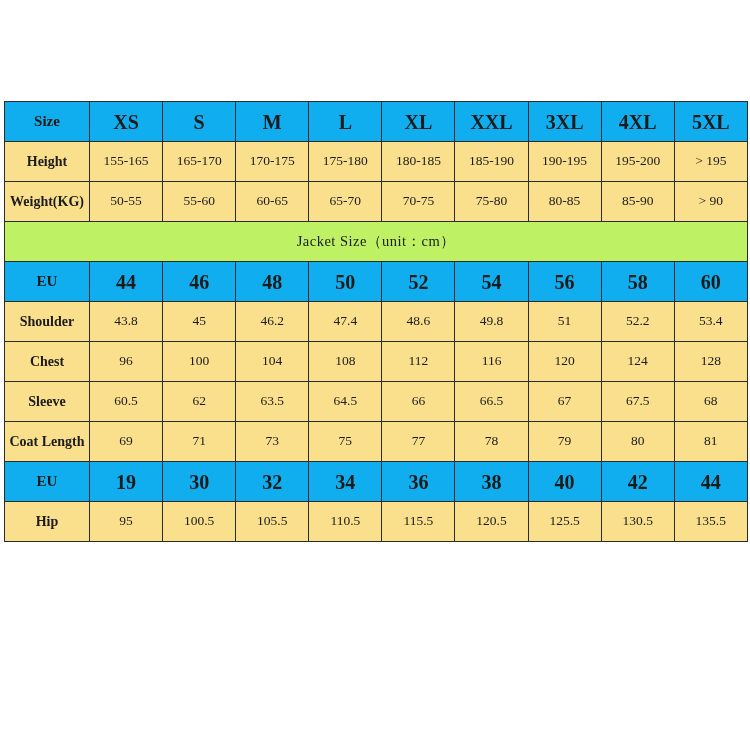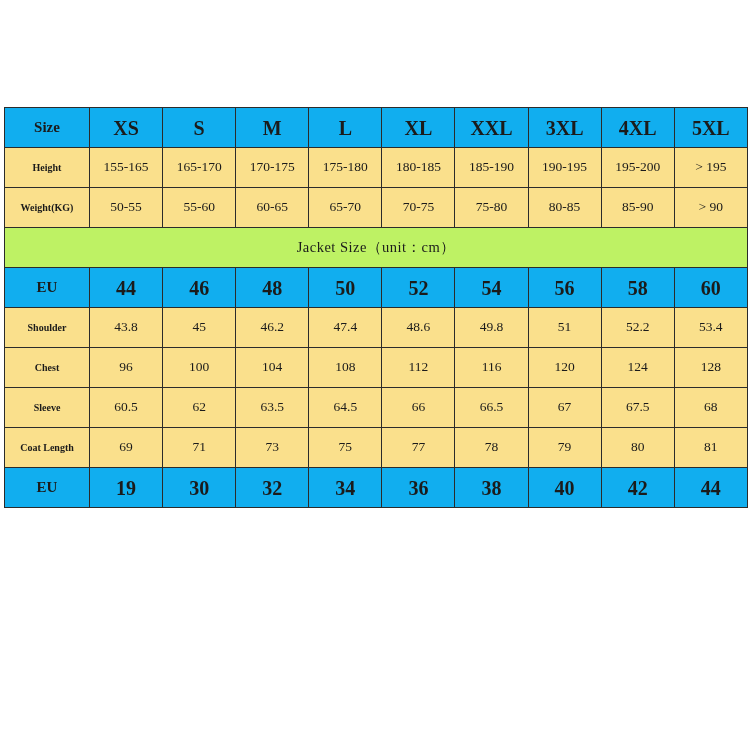--- a/index.html
+++ b/index.html
@@ -11,21 +11,21 @@
     height: 750px;
     background: #ffffff;
     font-family: "Liberation Serif", "DejaVu Serif", serif;
     overflow: hidden;
     position: relative;
   }
 
   #chart-root {
     position: absolute;
     left: 4px;
-    top: 107px;
+    top: 101px;
     width: 743px;
   }
 
   .watermark {
     position: absolute;
     left: 0;
     top: 325px;
     width: 750px;
     text-align: center;
     font-family: "Liberation Sans", "DejaVu Sans", sans-serif;
@@ -61,21 +61,21 @@
   }
 
   table.size-table td.head {
     background-color: #11aeef;
     font-weight: bold;
     font-size: 20px;
   }
 
   table.size-table td.rowlabel {
     font-weight: bold;
-    font-size: 10px;
+    font-size: 14px;
   }
 
   table.size-table td.head.rowlabel {
     font-size: 15px;
   }
 
   table.size-table td.section {
     font-size: 14.5px;
     background-color: #bef264;
     letter-spacing: 0.5px;
@@ -208,15 +208,27 @@
           <td class="head">19</td>
           <td class="head">30</td>
           <td class="head">32</td>
           <td class="head">34</td>
           <td class="head">36</td>
           <td class="head">38</td>
           <td class="head">40</td>
           <td class="head">42</td>
           <td class="head">44</td>
         </tr>
+        <tr>
+          <td class="rowlabel">Hip</td>
+          <td>95</td>
+          <td>100.5</td>
+          <td>105.5</td>
+          <td>110.5</td>
+          <td>115.5</td>
+          <td>120.5</td>
+          <td>125.5</td>
+          <td>130.5</td>
+          <td>135.5</td>
+        </tr>
       </tbody>
   </table>
 </div>
 
 </body></html>

